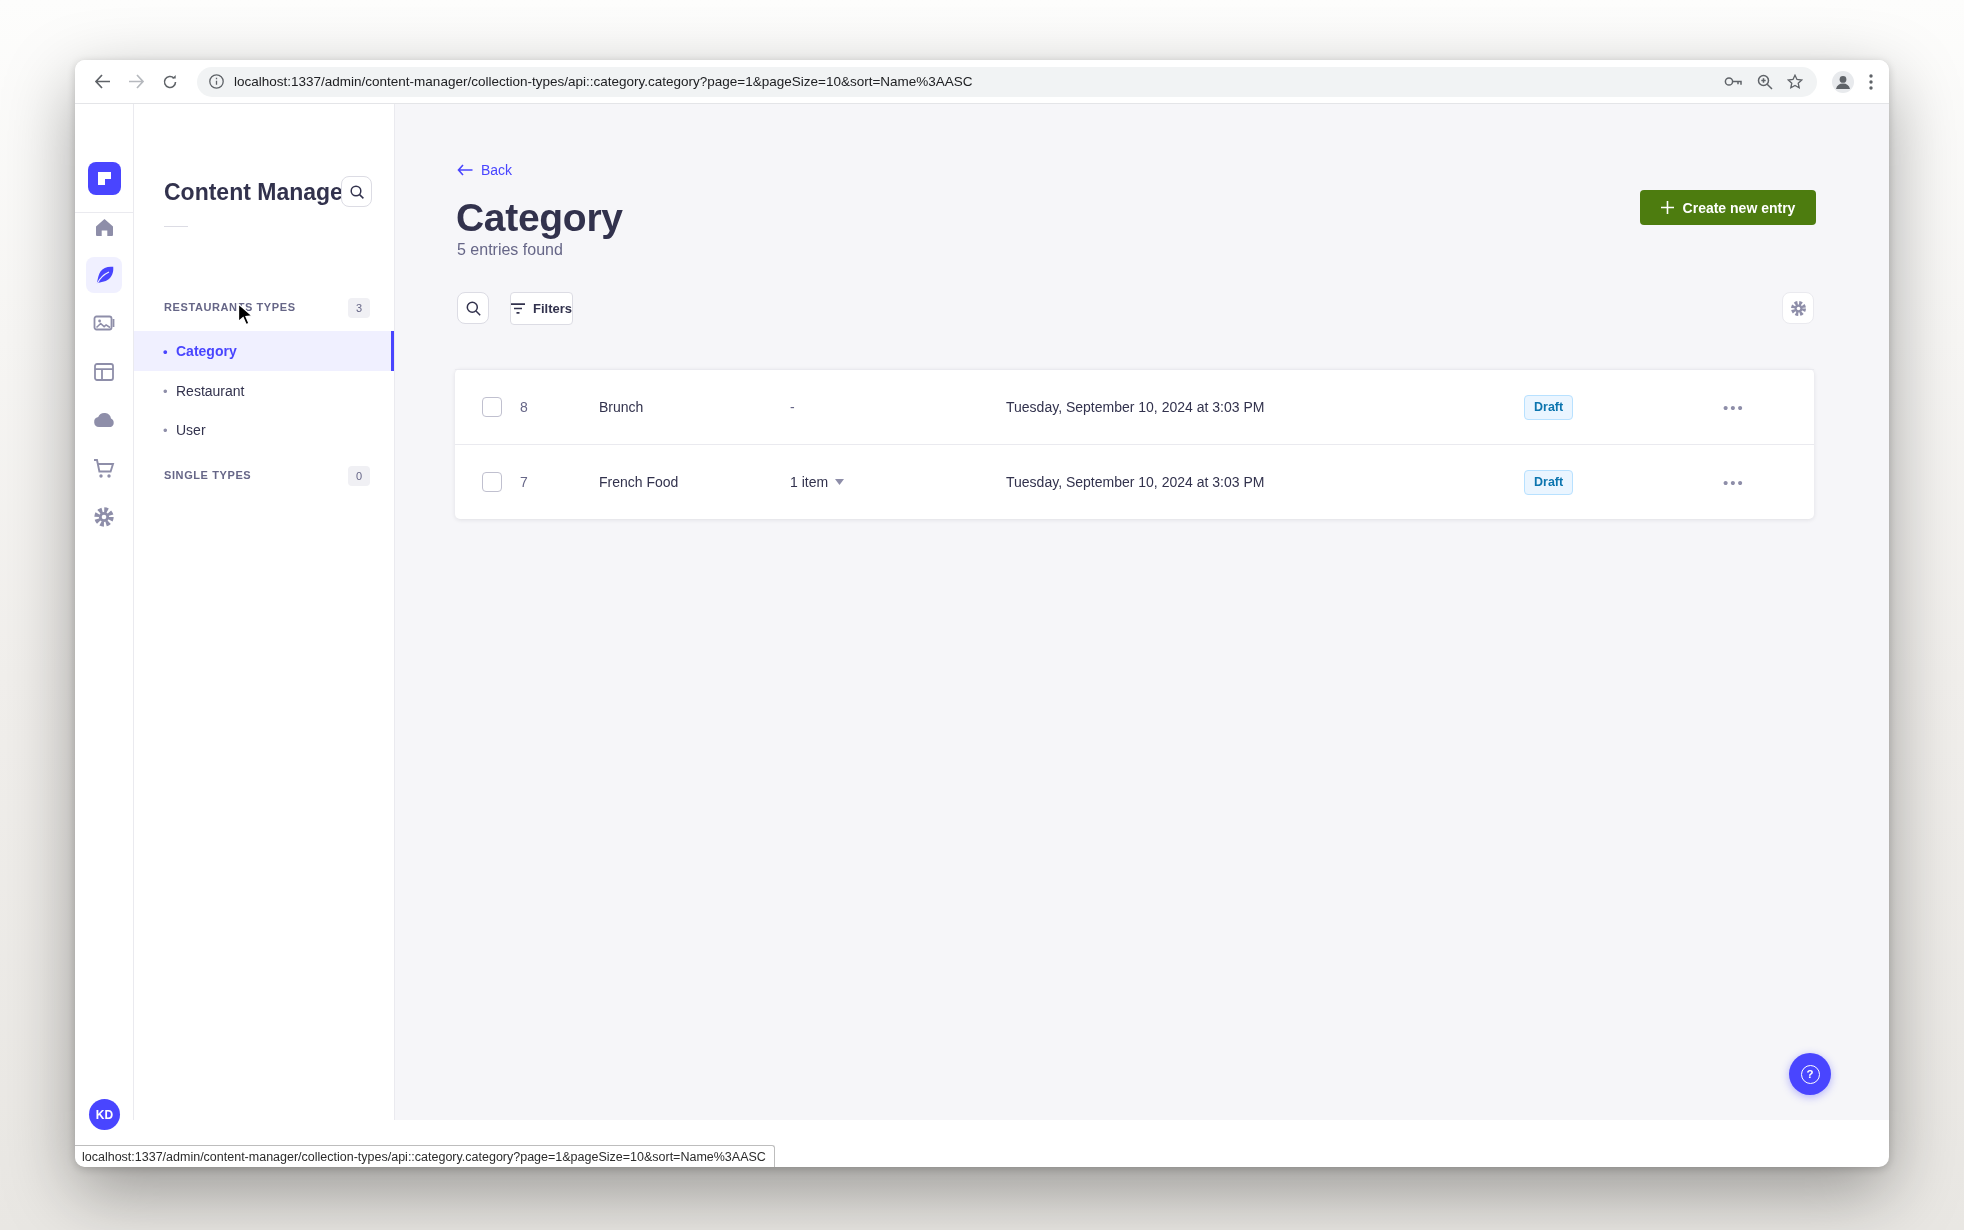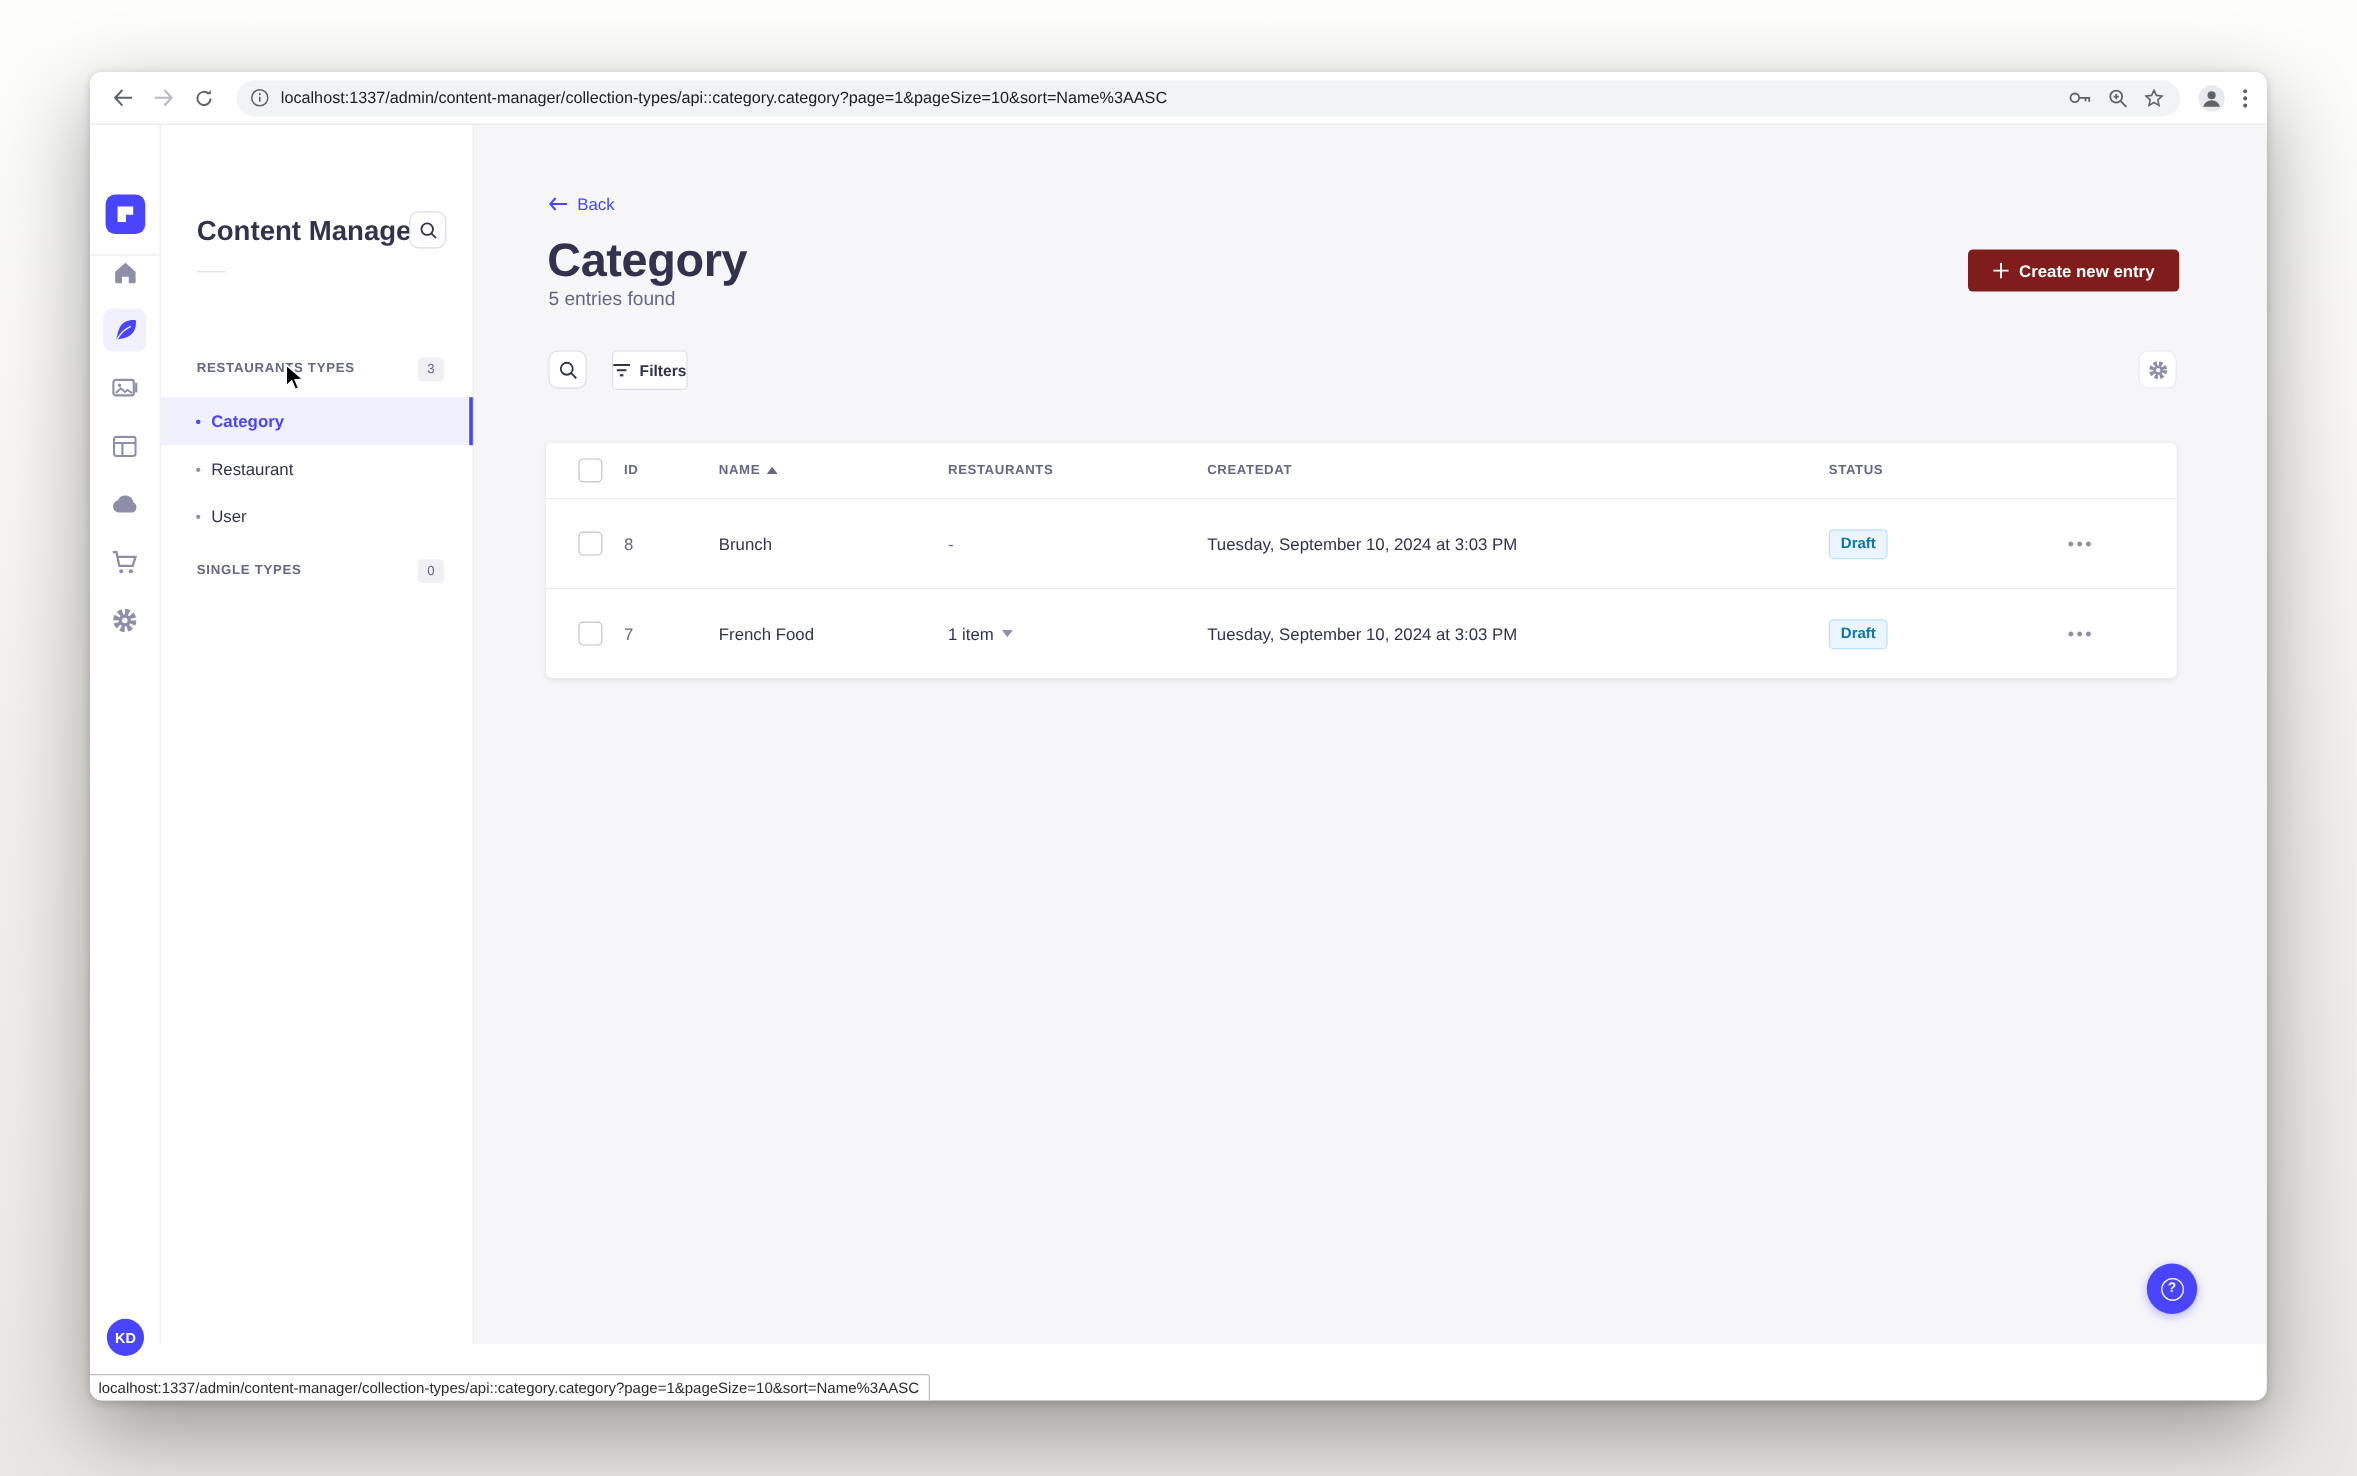--- a/index.html
+++ b/index.html
@@ -57,21 +57,21 @@
   .sec-label { position:absolute; left:30px; font-size:11px; font-weight:bold; letter-spacing:.6px; color:#666687; }
   .sec-badge { position:absolute; right:24px; width:22px; height:20px; background:#f0f0f4; border-radius:4px; font-size:11px; color:#666687; display:flex; align-items:center; justify-content:center; margin-top:-3px; }
   .nav-item { position:absolute; left:0; width:100%; height:40px; display:flex; align-items:center; padding-left:42px; font-size:14px; color:#32324d; }
   .nav-item .bullet { position:absolute; left:29px; font-size:13px; color:#8e8ea9; }
   .nav-item.active { background:#f0f0ff; color:#4945ff; font-weight:600; border-right:3px solid #4945ff; }
   .nav-item.active .bullet { color:#4945ff; }
   .main { flex:1; position:relative; }
   .back { position:absolute; left:62px; top:58px; display:flex; align-items:center; gap:8px; color:#4945ff; font-size:14px; }
   .page-title { position:absolute; left:61px; top:92px; font-size:39px; font-weight:bold; color:#32324d; letter-spacing:-.3px; }
   .page-sub { position:absolute; left:62px; top:137px; font-size:16px; color:#666687; }
-  .btn-create { position:absolute; left:1245px; top:104px; width:176px; height:35px; background:#7f1d1d; border:none; border-radius:4px; color:#fff; font-size:14px; font-weight:600; display:flex; align-items:center; justify-content:center; gap:9px; font-family:inherit; }
+  .btn-create { position:absolute; left:1245px; top:86px; width:176px; height:35px; background:#4d7c0f; border:none; border-radius:4px; color:#fff; font-size:14px; font-weight:600; display:flex; align-items:center; justify-content:center; gap:9px; font-family:inherit; }
   .ab-search { position:absolute; left:62px; top:188px; width:32px; height:32px; border:1px solid #dcdce4; border-radius:8px; background:#fff; color:#32324d; display:flex; align-items:center; justify-content:center; }
   .btn-filters { position:absolute; left:115px; top:188px; height:33px; padding:0 0; background:#fff; border:1px solid #dcdce4; border-radius:4px; font-size:13px; font-weight:600; color:#32324d; display:flex; align-items:center; gap:8px; font-family:inherit; }
   .ab-gear { position:absolute; right:75px; top:188px; width:32px; height:32px; border:1px solid #eaeaef; border-radius:8px; background:#fff; color:#8e8ea9; display:flex; align-items:center; justify-content:center; }
   .table-card { position:absolute; left:60px; right:75px; top:265px; background:#fff; border-radius:5px; box-shadow:0 1px 4px rgba(33,33,52,.1); }
   .trow { display:flex; align-items:center; height:75px; border-top:1px solid #eaeaef; position:relative; }
   .thead { height:46px; border-top:none; }
   .c-check { width:65px; padding-left:27px; flex:none; }
   .checkbox { width:20px; height:20px; border:1px solid #c0c0cf; border-radius:4px; background:#fff; display:block; }
   .c-id { width:79px; flex:none; }
   .c-name { width:191px; flex:none; }
@@ -277,36 +277,20 @@
       </button>
       <div class="ab-gear">
         <svg width="17" height="17" viewBox="0 0 22 22">
             <circle cx="11" cy="11" r="7" fill="none" stroke="currentColor" stroke-width="5.4" stroke-dasharray="3.4 2.1"></circle>
             <circle cx="11" cy="11" r="5.1" fill="currentColor"></circle>
             <circle cx="11" cy="11" r="2.3" fill="#fff"></circle>
           </svg>
       </div>
 
       <div class="table-card">
-        <div class="trow thead">
-          <div class="c-check">
-              <span class="checkbox"></span>
-            </div>
-          <div class="c-id hcell">ID</div>
-          <div class="c-name hcell">
-            <span>NAME</span>
-            <svg width="9" height="6" viewBox="0 0 9 6">
-                <path d="M4.5 0L9 6H0z" fill="#666687"></path>
-              </svg>
-          </div>
-          <div class="c-rest hcell">RESTAURANTS</div>
-          <div class="c-created hcell">CREATEDAT</div>
-          <div class="c-status hcell">STATUS</div>
-          <div class="c-actions"></div>
-        </div>
 
         <div class="trow">
           <div class="c-check">
               <span class="checkbox"></span>
             </div>
           <div class="c-id dcell muted">8</div>
           <div class="c-name dcell">Brunch</div>
           <div class="c-rest dcell muted">-</div>
           <div class="c-created dcell">Tuesday, September 10, 2024 at 3:03 PM</div>
           <div class="c-status"><span class="badge-draft">Draft</span></div>

